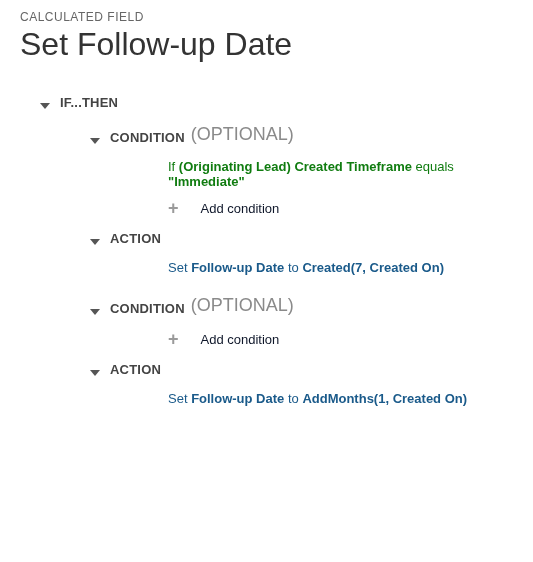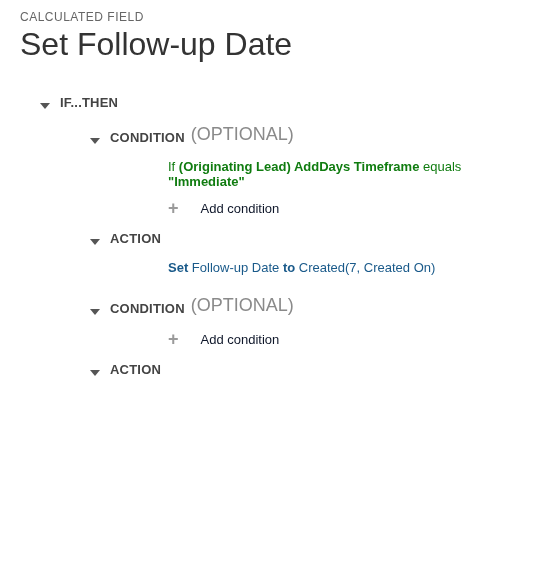--- a/index.html
+++ b/index.html
@@ -75,22 +75,22 @@
   }
   .add-label {
     font-size: 13px;
     color: #0f172a;
   }
   .action-line {
     font-size: 13px;
     color: #1a5a8a;
     margin-bottom: 10px;
   }
-  .action-line .plain { color: #1a5a8a; font-weight: 700; }
-  .action-line .bold { font-weight: 400; color: #1a5a8a; }
+  .action-line .plain { color: #1a5a8a; font-weight: 400; }
+  .action-line .bold { font-weight: 700; color: #1a5a8a; }
   .block { margin-bottom: 6px; }
 </style>
 </head>
 <body>
 
 <div class="breadcrumb">CALCULATED FIELD</div>
 <div class="page-title">Set Follow-up Date</div>
 
 <div class="block indent-1">
   <div class="sec-head">
@@ -100,21 +100,21 @@
 
   <div class="block indent-2">
     <div class="sec-head">
       <span class="chev"></span>
       <span class="sec-label">CONDITION</span>
       <span class="optional">(OPTIONAL)</span>
     </div>
 
     <div class="indent-3">
       <div class="cond-line">
-        <span class="plain">If </span><span class="bold">(Originating Lead) AddDays Timeframe</span><span class="plain"> equals </span><span class="bold">"Immediate"</span>
+        <span class="plain">If </span><span class="bold">(Originating Lead) Created Timeframe</span><span class="plain"> equals </span><span class="bold">"Immediate"</span>
       </div>
       <div class="add-row">
         <span class="plus">+</span>
         <span class="add-label">Add condition</span>
       </div>
     </div>
   </div>
 
   <div class="block indent-2">
     <div class="sec-head">
@@ -143,14 +143,19 @@
         <span class="add-label">Add condition</span>
       </div>
     </div>
   </div>
 
   <div class="block indent-2">
     <div class="sec-head">
       <span class="chev"></span>
       <span class="sec-label">ACTION</span>
     </div>
+    <div class="indent-3">
+      <div class="action-line">
+        <span class="plain">Set </span><span class="bold">Follow-up Date</span><span class="plain"> to </span><span class="bold">AddMonths(1, Created On)</span>
+      </div>
+    </div>
   </div>
 </div>
 
 </body></html>

